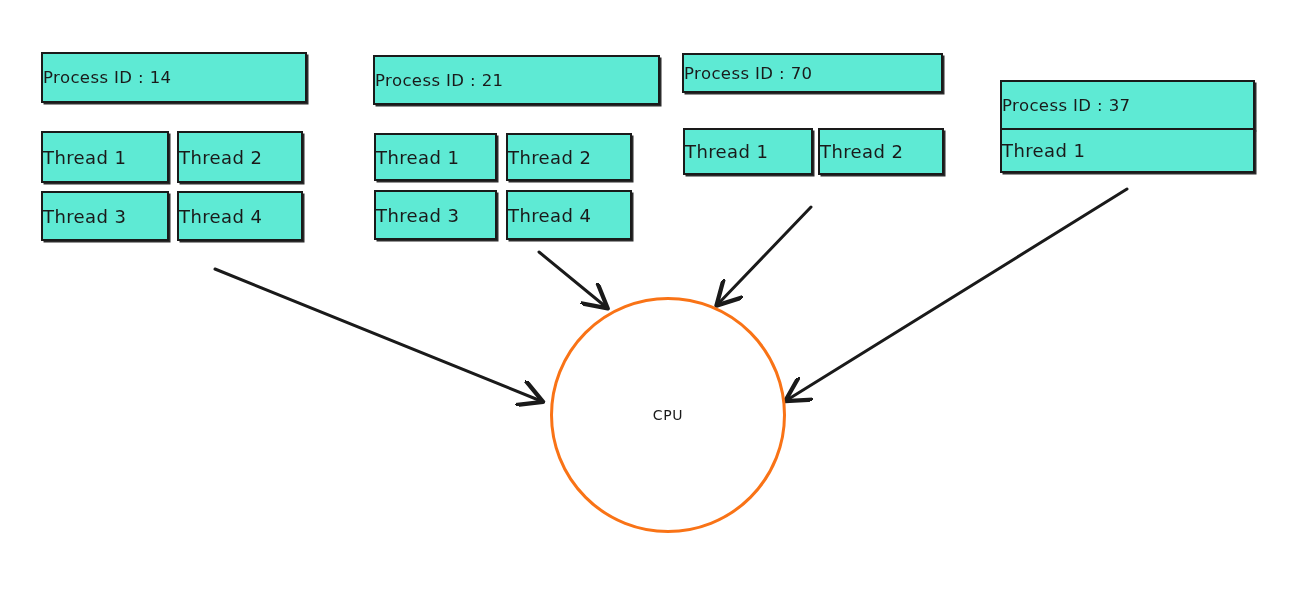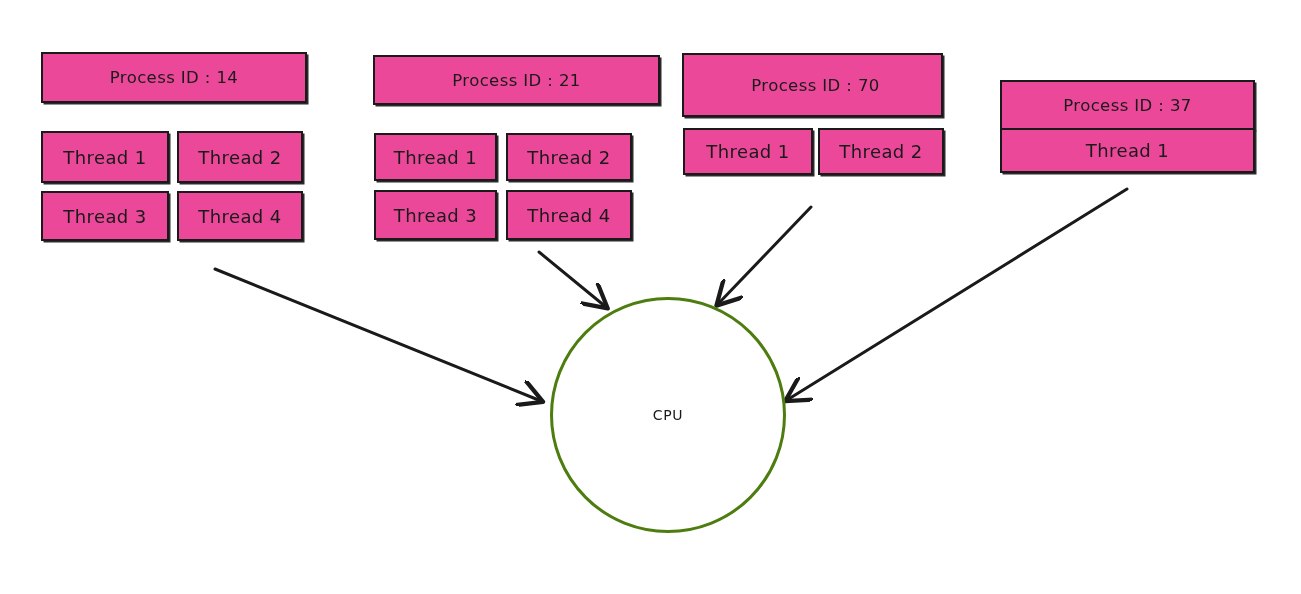--- a/index.html
+++ b/index.html
@@ -27,43 +27,42 @@
     width: 1301px;
     height: 594px;
     pointer-events: none;
   }
   .proc-col {
     position: absolute;
   }
   .box {
     position: absolute;
     box-sizing: border-box;
-    background: #ec4899;
+    background: #5eead4;
     border: 2px solid #1a1a1a;
     display: flex;
     align-items: center;
-    justify-content: center;
     box-shadow: 2px 2px 0 -0.5px #2b2b2b;
   }
   .box-label {
     font-family: "DejaVu Sans", sans-serif;
     color: #1a1a1a;
     letter-spacing: 0.4px;
     white-space: nowrap;
   }
   .proc-header .box-label {
     font-size: 16.5px;
   }
   .thread-box .box-label {
     font-size: 18px;
   }
   .cpu-circle {
     position: absolute;
     box-sizing: border-box;
-    border: 3px solid #4d7c0f;
+    border: 3px solid #f97316;
     border-radius: 50%;
     background: #ffffff;
     display: flex;
     align-items: center;
     justify-content: center;
   }
   .cpu-label {
     font-family: "DejaVu Sans", sans-serif;
     font-size: 14px;
     color: #1a1a1a;
@@ -118,21 +117,21 @@
           <span class="box-label">Thread 2</span>
         </div>
         <div class="box thread-box" style="left: 374px; top: 190px; width: 123px; height: 50px;">
           <span class="box-label">Thread 3</span>
         </div>
         <div class="box thread-box" style="left: 506px; top: 190px; width: 126px; height: 50px;">
           <span class="box-label">Thread 4</span>
         </div>
       </div>
       <div class="proc-col">
-        <div class="box proc-header" style="left: 682px; top: 53px; width: 261px; height: 64px; padding-left: 6px;">
+        <div class="box proc-header" style="left: 682px; top: 53px; width: 261px; height: 40px;">
           <span class="box-label">Process ID : 70</span>
         </div>
         <div class="box thread-box" style="left: 683px; top: 128px; width: 130px; height: 47px;">
           <span class="box-label">Thread 1</span>
         </div>
         <div class="box thread-box" style="left: 818px; top: 128px; width: 126px; height: 47px;">
           <span class="box-label">Thread 2</span>
         </div>
       </div>
       <div class="proc-col">

